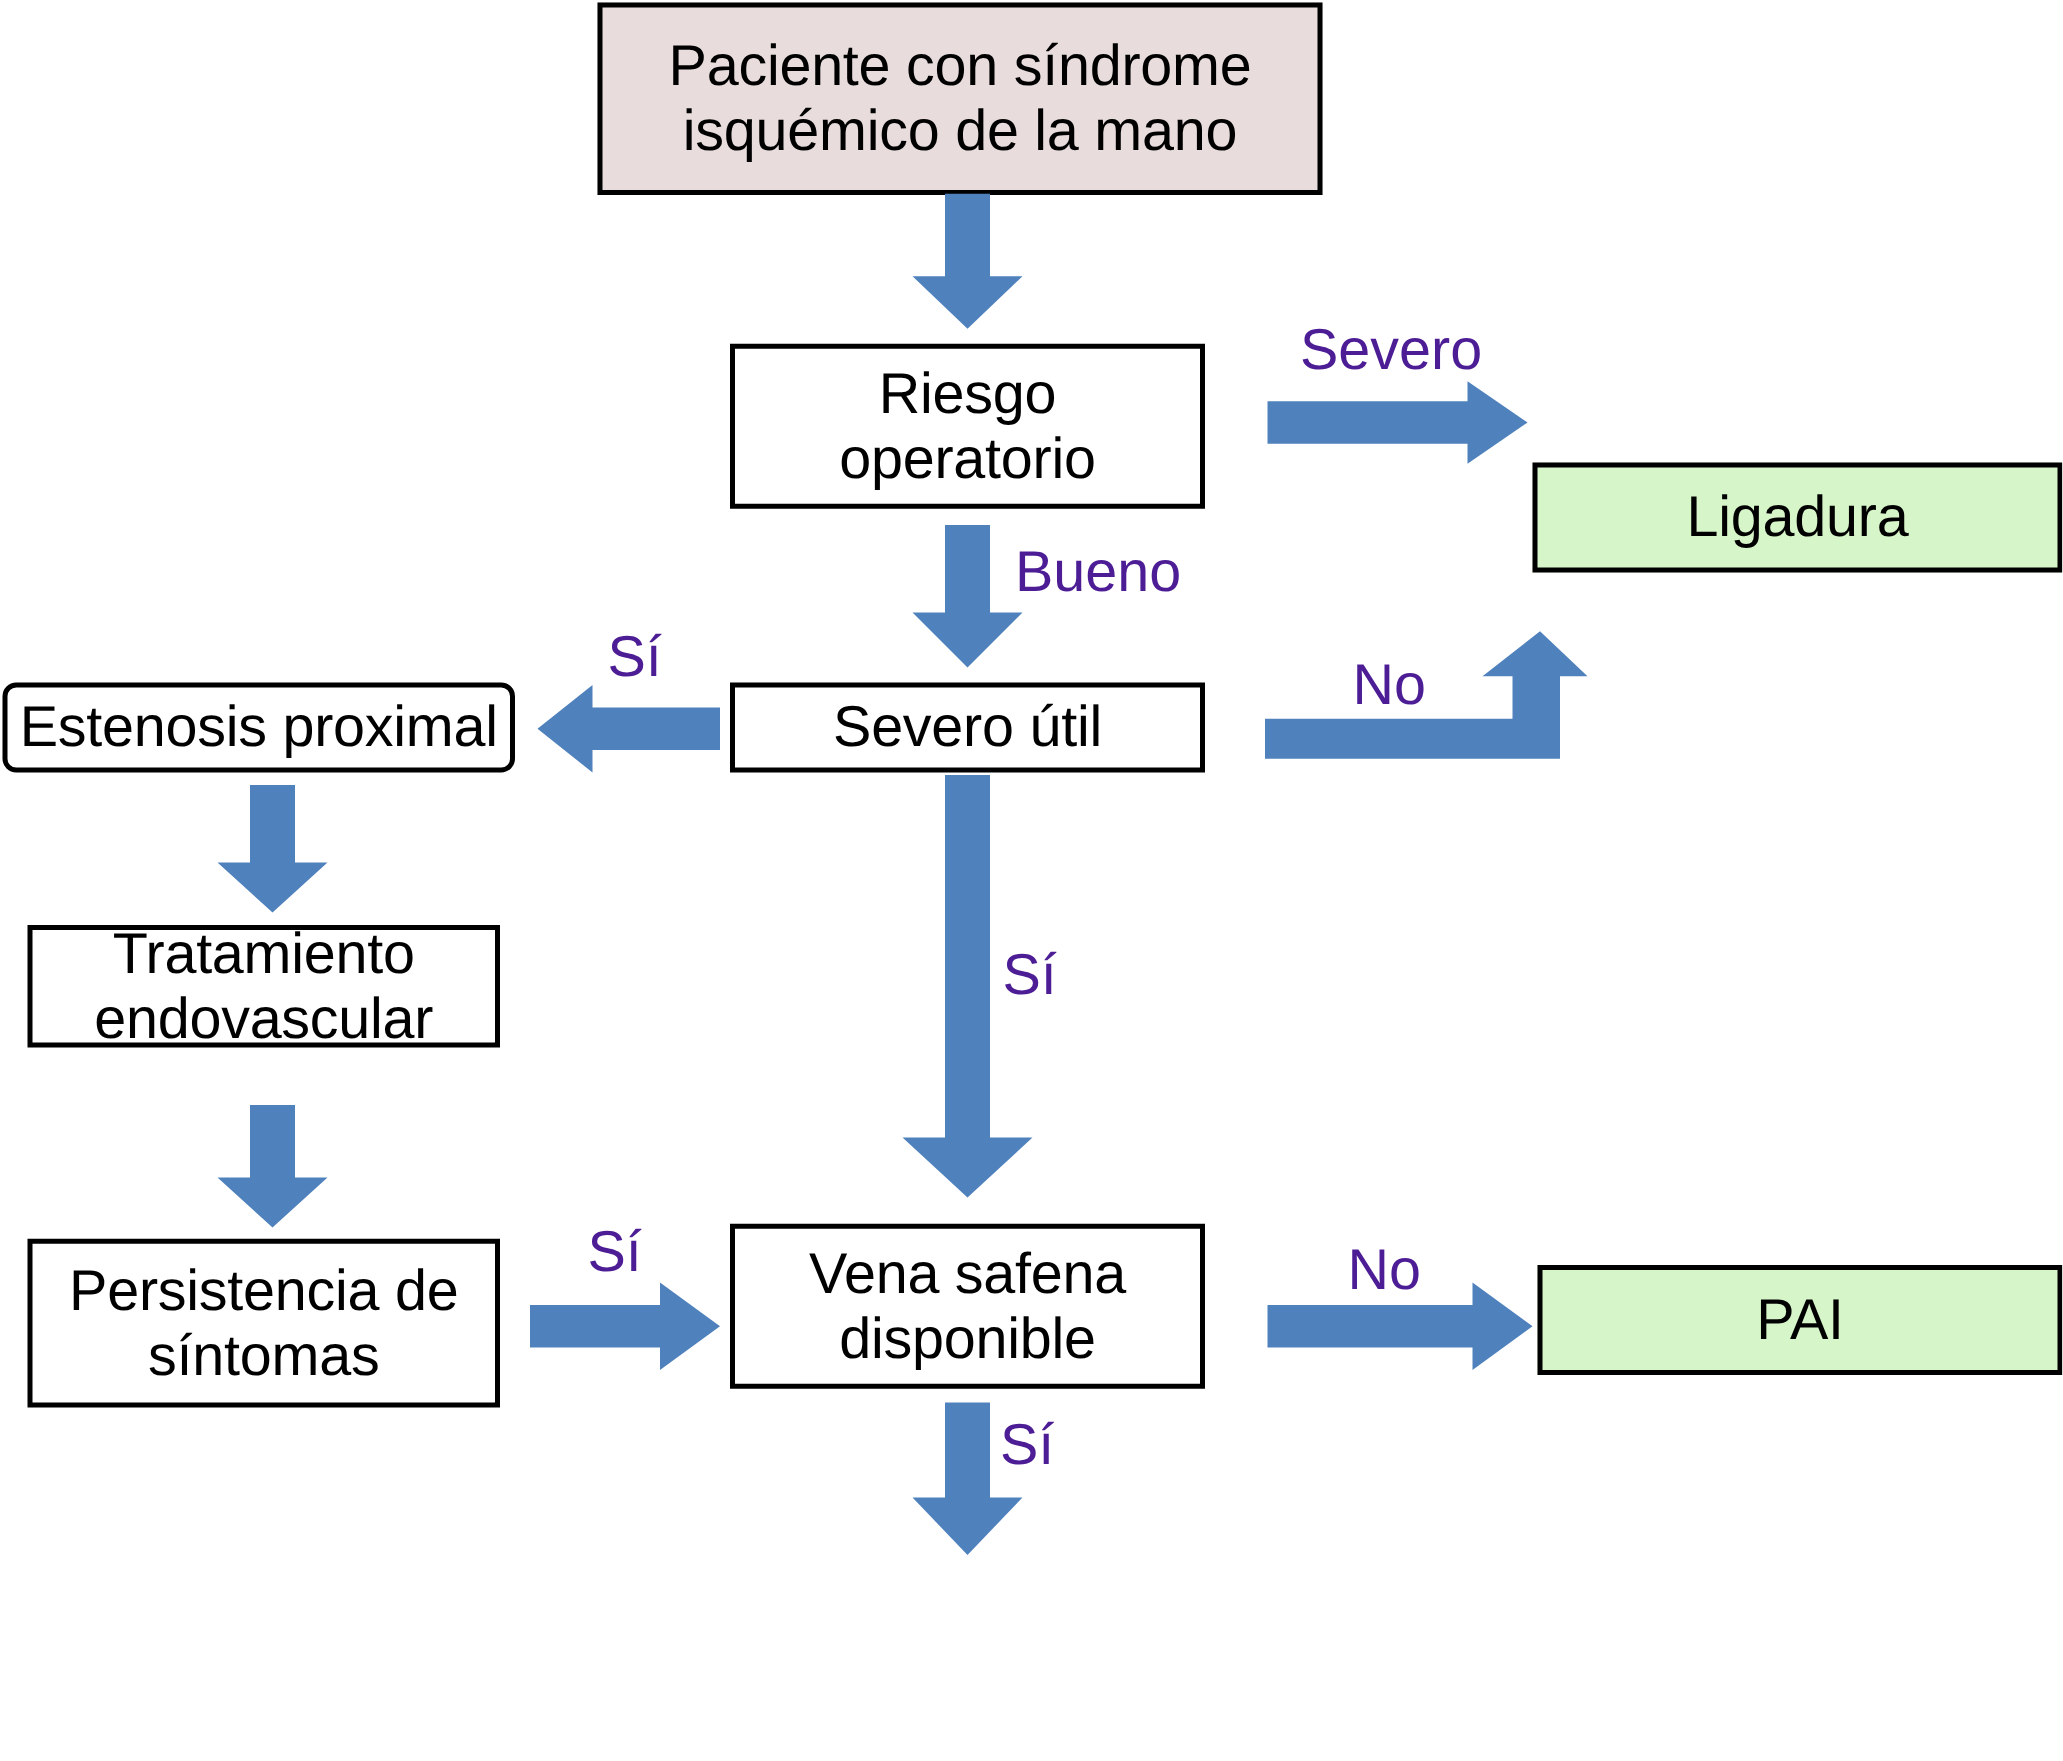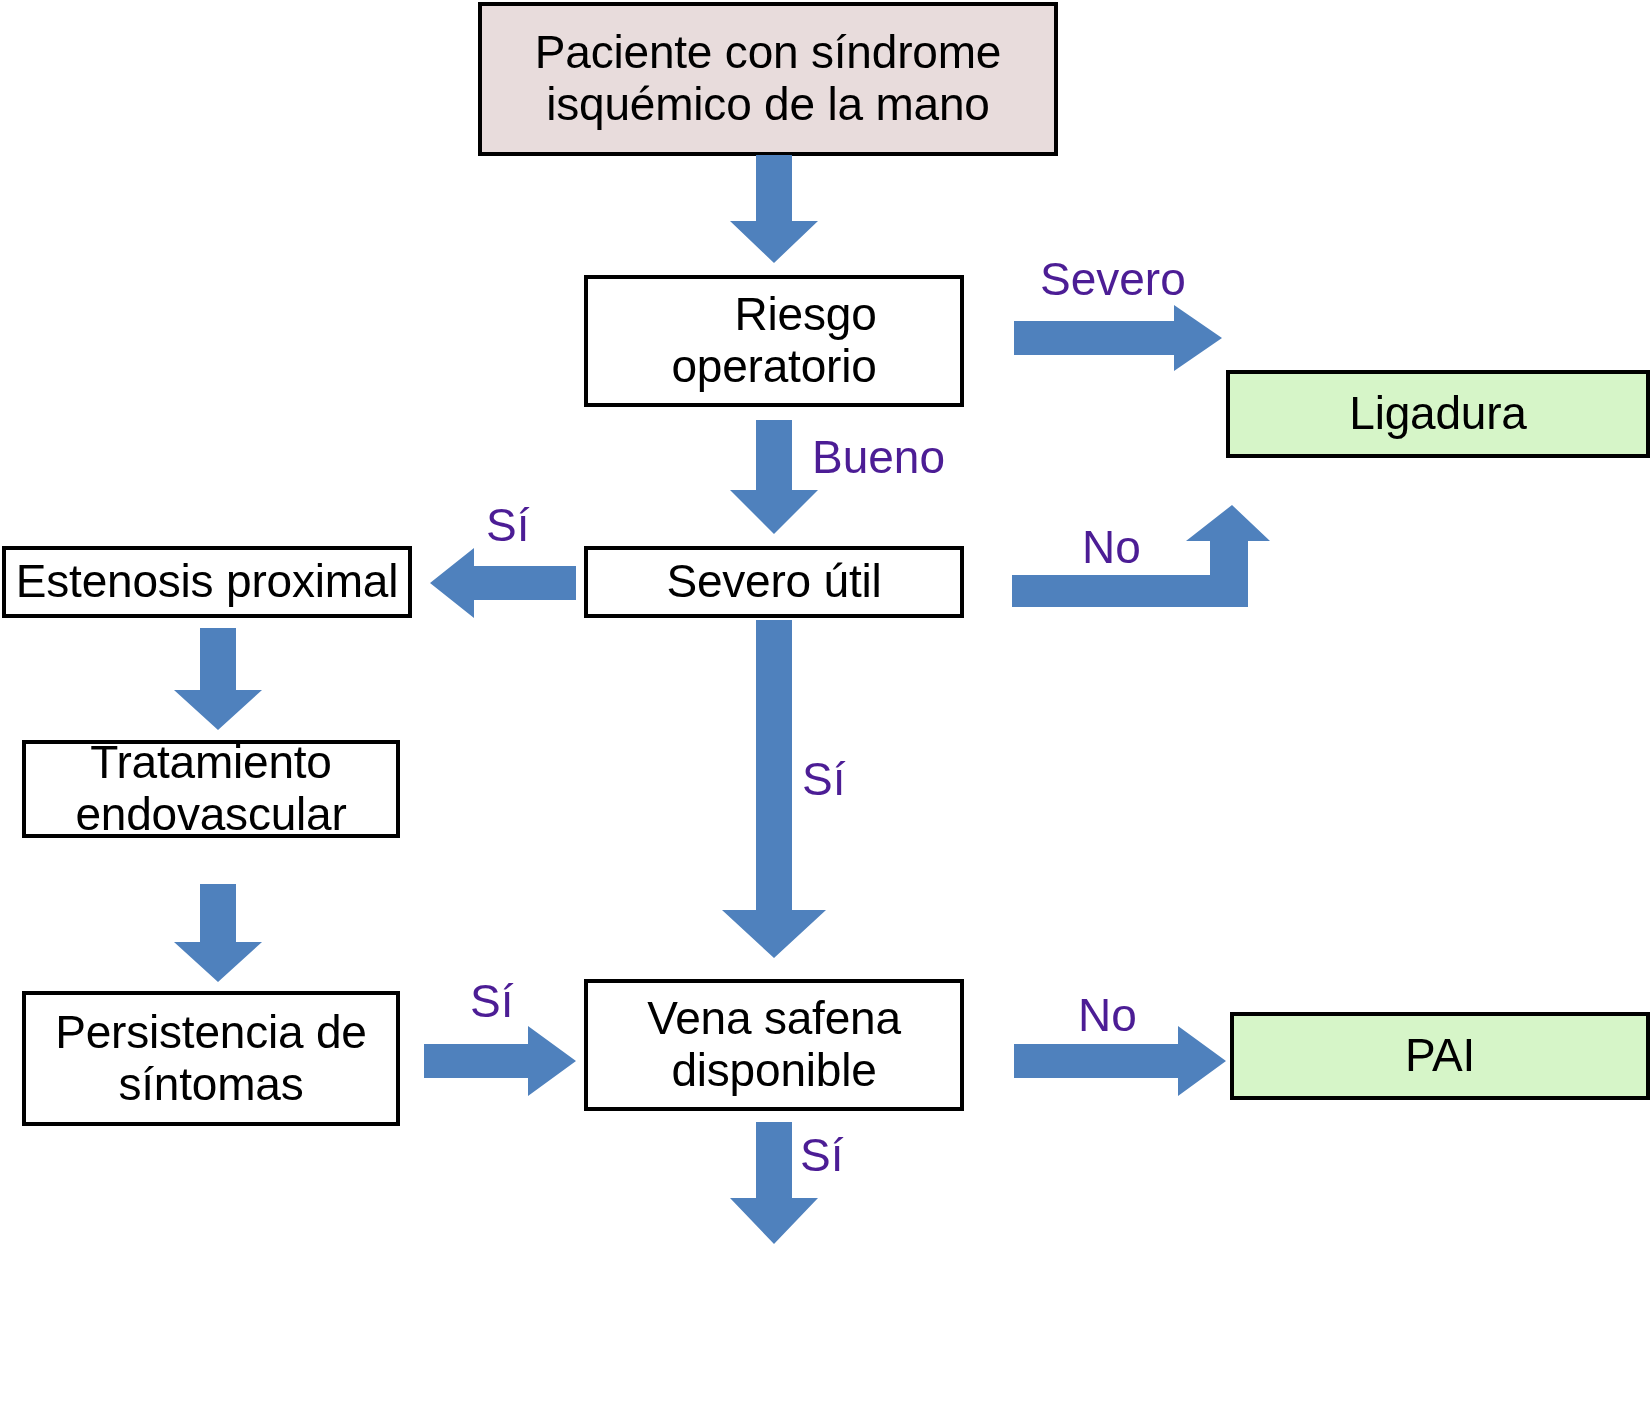--- a/index.html
+++ b/index.html
@@ -45,26 +45,26 @@
   .arrow svg { display: block; overflow: visible; }
 </style>
 </head>
 <body>
 
 <div id="canvas">
 
   <div class="node start" style="left:478px; top:2px; width:580px; height:154px;">Paciente con síndrome
 isquémico de la mano</div>
 
-  <div class="node" style="left:584px; top:275px; width:380px; height:132px;text-align:right;">Riesgo
+  <div class="node" style="left:584px; top:275px; width:380px; height:132px;">Riesgo
 operatorio</div>
 
   <div class="node result" style="left:1226px; top:370px; width:424px; height:88px;text-align:center;">Ligadura</div>
 
-  <div class="node" style="left:2px; top:546px; width:410px; height:72px;">Estenosis proximal</div>
+  <div class="node" style="left:2px; top:546px; width:410px; height:72px;border-radius:11px;">Estenosis proximal</div>
 
   <div class="node" style="left:584px; top:546px; width:380px; height:72px;">Severo útil</div>
 
   <div class="node" style="left:22px; top:740px; width:378px; height:98px;">Tratamiento
 endovascular</div>
 
   <div class="node" style="left:22px; top:991px; width:378px; height:135px;">Persistencia de
 síntomas</div>
 
   <div class="node" style="left:584px; top:979px; width:380px; height:132px;">Vena safena

